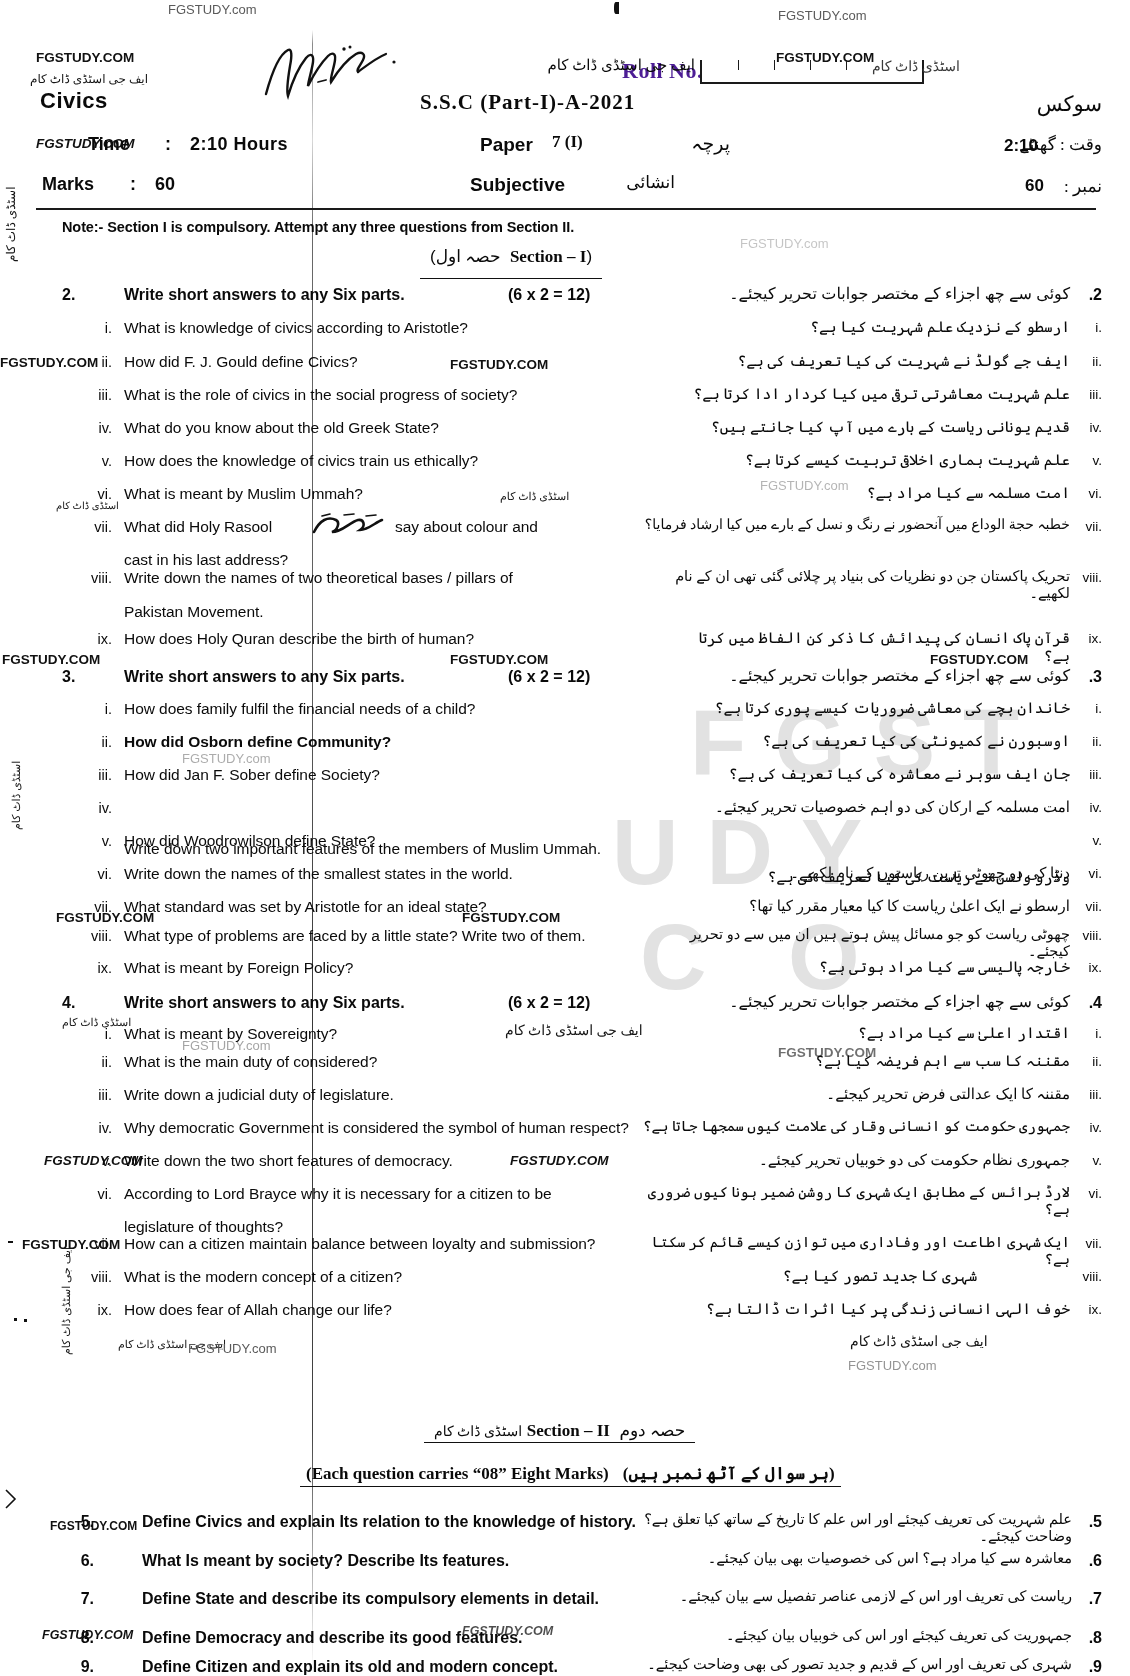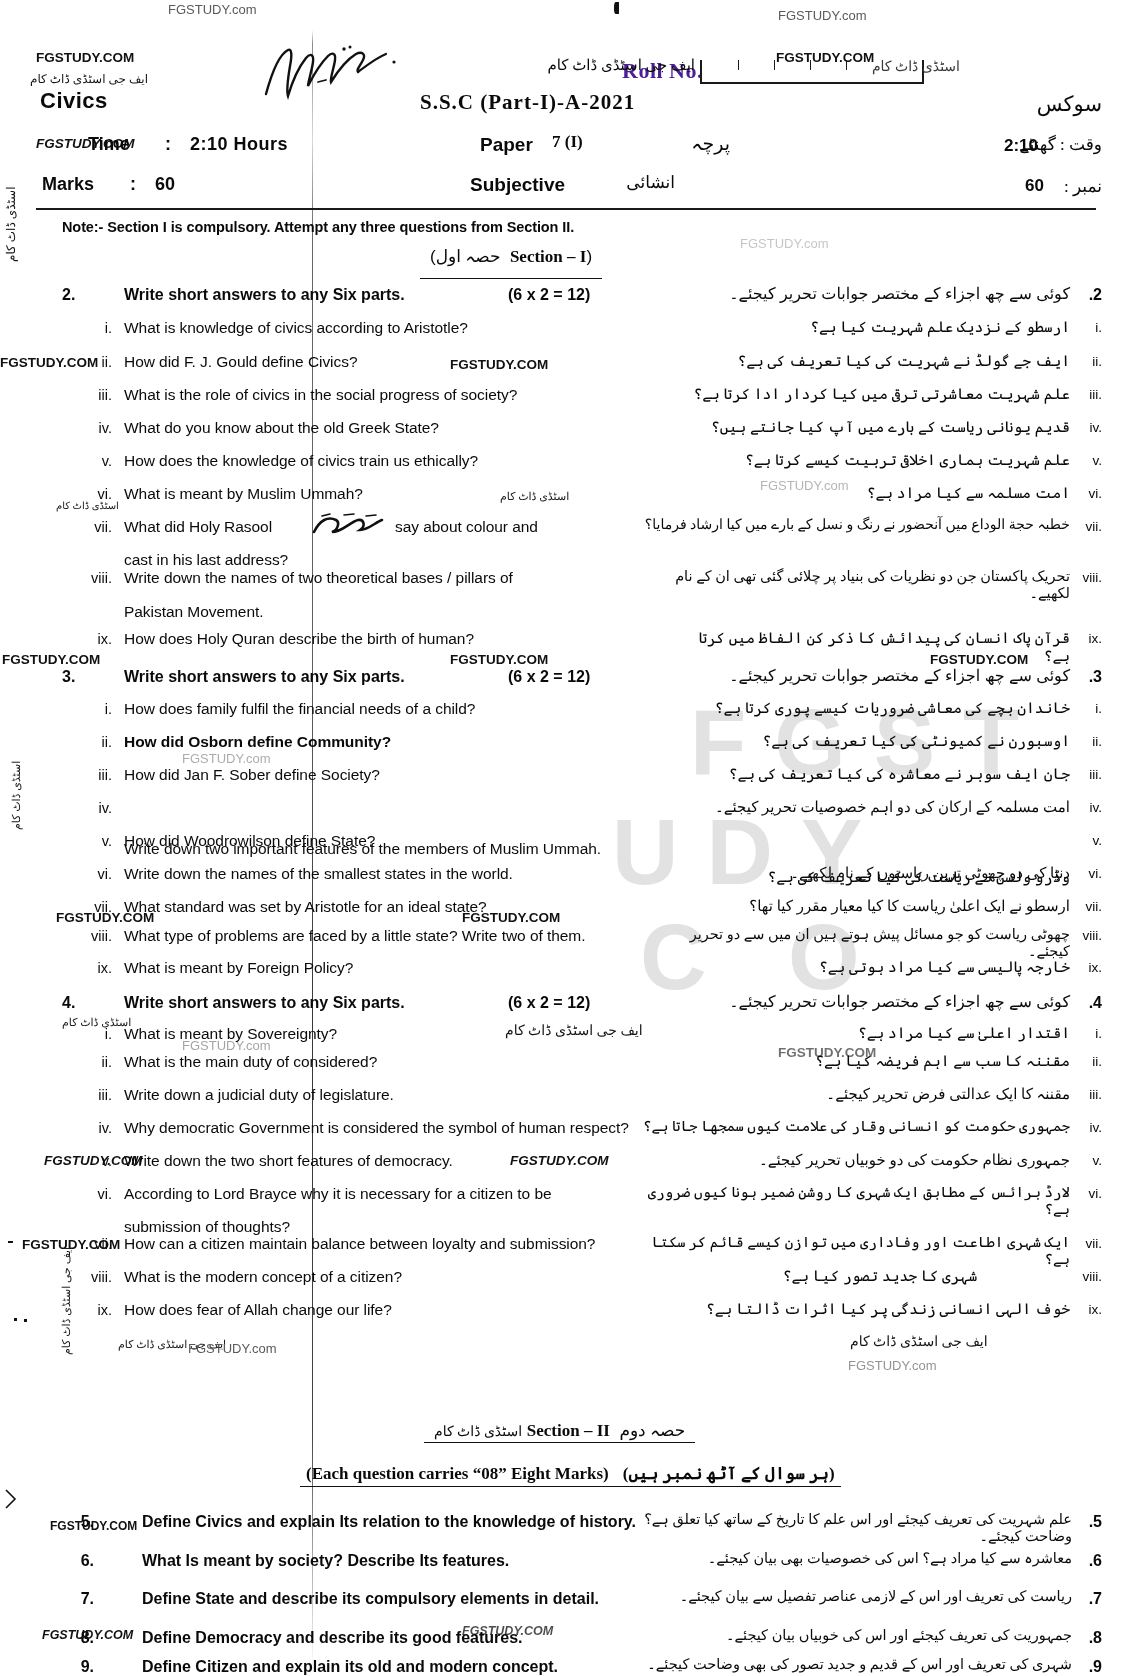--- a/index.html
+++ b/index.html
@@ -348,21 +348,21 @@
 
   <div class="wm wm-bold-i" style="left:44px;top:1153px;">FGSTUDY.COM</div>
   <div class="rn" style="left:78px;top:1153px;width:34px;">v.</div>
   <div class="rtxt" style="left:124px;top:1152px;">Write down the two short features of democracy.</div>
   <div class="wm wm-bold-i" style="left:510px;top:1153px;">FGSTUDY.COM</div>
   <div class="rtxt-ur" style="right:60px;top:1151px;width:390px;">جمہوری نظام حکومت کی دو خوبیاں تحریر کیجئے۔</div>
   <div class="rn-ur" style="right:28px;top:1153px;">v.</div>
 
   <div class="rn" style="left:78px;top:1186px;width:34px;">vi.</div>
   <div class="rtxt" style="left:124px;top:1185px;">According to Lord Brayce why it is necessary for a citizen to be</div>
-  <div class="rtxt" style="left:124px;top:1218px;">submission of thoughts?</div>
+  <div class="rtxt" style="left:124px;top:1218px;">legislature of thoughts?</div>
   <div class="rtxt-ur" style="right:60px;top:1184px;width:430px;font-size:14.5px;">لارڈ برائس کے مطابق ایک شہری کا روشن ضمیر ہونا کیوں ضروری ہے؟</div>
   <div class="rn-ur" style="right:28px;top:1186px;">vi.</div>
 
   <div class="wm wm-bold" style="left:22px;top:1237px;">FGSTUDY.COM</div>
   <div class="rn" style="left:78px;top:1236px;width:34px;">vii.</div>
   <div class="rtxt" style="left:124px;top:1235px;">How can a citizen maintain balance between loyalty and submission?</div>
   <div class="rtxt-ur" style="right:60px;top:1234px;width:430px;font-size:14.5px;">ایک شہری اطاعت اور وفاداری میں توازن کیسے قائم کر سکتا ہے؟</div>
   <div class="rn-ur" style="right:28px;top:1236px;">vii.</div>
 
   <div class="rn" style="left:78px;top:1269px;width:34px;">viii.</div>

